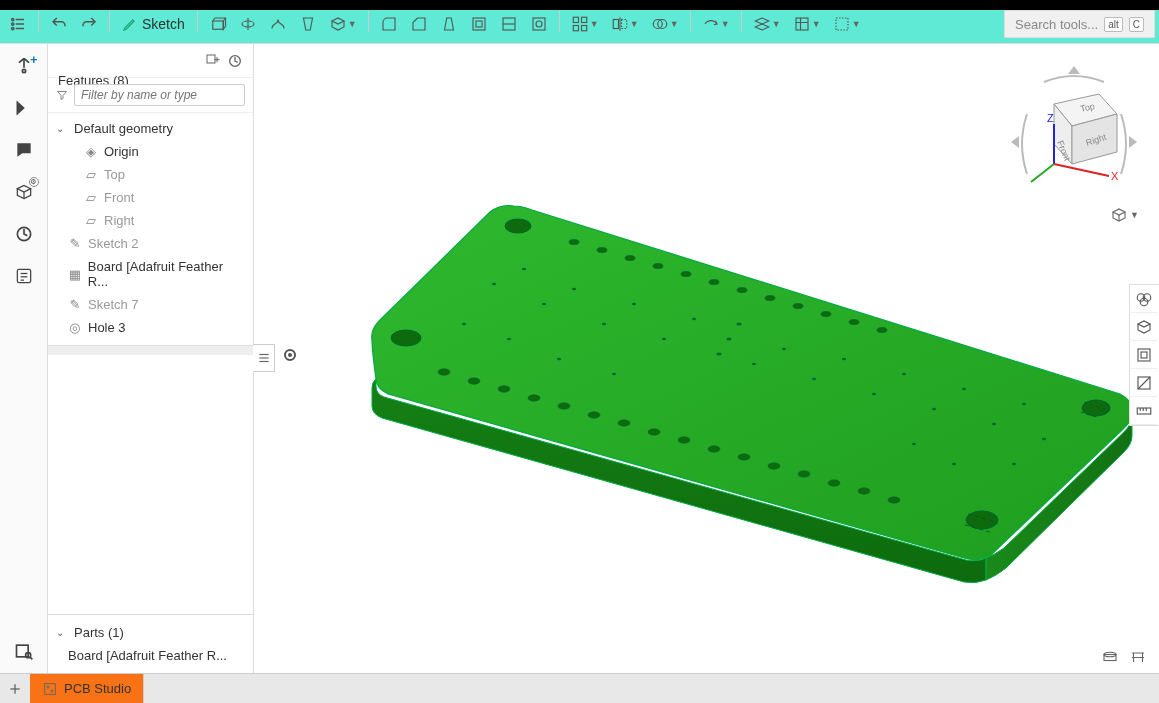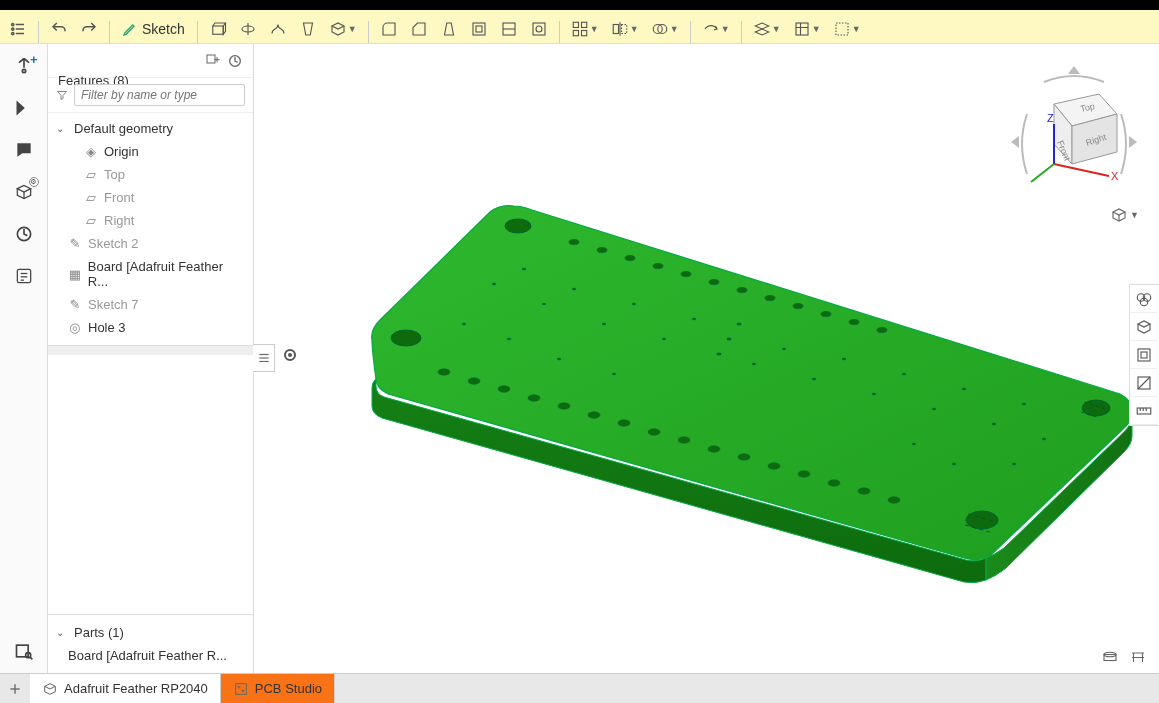--- a/index.html
+++ b/index.html
@@ -1,18 +1,18 @@
 <!DOCTYPE html>
 <html><head>
 <meta charset="utf-8">
 <style>
 * { margin: 0; padding: 0; box-sizing: border-box; font-family: -apple-system, BlinkMacSystemFont, "Segoe UI", Arial, sans-serif; }
 body { width: 1159px; height: 703px; overflow: hidden; background: #fff; display: flex; flex-direction: column; }
 .topbar-black { height: 10px; background: #000; }
-.toolbar { height: 34px; background: #fef9c3; border-bottom: 1px solid #ddd; display: flex; align-items: flex-end; padding: 0 4px; gap: 2px; }
+.toolbar { height: 34px; background: #5eead4; border-bottom: 1px solid #ddd; display: flex; align-items: flex-start; padding: 0 4px; gap: 2px; }
 .tool-btn { width: 28px; height: 28px; display: flex; align-items: center; justify-content: center; cursor: pointer; color: #555; border-radius: 2px; }
 .tool-btn svg { width: 18px; height: 18px; }
 .tool-sep { width: 1px; height: 22px; background: #ccc; margin: 0 4px; }
 .tool-sketch { display: flex; align-items: center; gap: 4px; padding: 0 6px; height: 28px; cursor: pointer; color: #333; font-size: 14px; }
 .tool-drop { width: 38px; display:flex; align-items:center; justify-content:center; gap:1px; }
 .dropdown-caret { font-size: 9px; color: #666; }
 .search-tools { margin-left: auto; display: flex; align-items: center; gap: 6px; padding: 0 10px; height: 28px; background: #f0f0f0; border: 1px solid #ddd; font-size: 13px; color: #888; }
 .kbd { background: #fff; border: 1px solid #bbb; border-radius: 2px; font-size: 10px; padding: 1px 3px; color: #555; }
 .main { flex: 1; display: flex; min-height: 0; }
 .left-rail { width: 48px; background: #fafafa; border-right: 1px solid #ddd; display: flex; flex-direction: column; align-items: center; padding-top: 6px; gap: 10px; }
@@ -197,20 +197,25 @@
         <path d="M4 10h16M10 4v16"></path>
       </svg>
       <span class="dropdown-caret">▼</span>
     </div>
   <div class="tool-btn tool-drop">
       <svg width="16" height="16" viewBox="0 0 24 24" fill="none" stroke="currentColor" stroke-width="1.5" stroke-dasharray="2">
         <rect x="4" y="4" width="16" height="16"></rect>
       </svg>
       <span class="dropdown-caret">▼</span>
     </div>
+  <div class="search-tools">
+    <span>Search tools...</span>
+    <span class="kbd">alt</span>
+    <span class="kbd">C</span>
+  </div>
 </div>
 
 <div class="main">
 
   <div class="left-rail">
     <div class="rail-btn">
         <svg width="20" height="20" viewBox="0 0 24 24" fill="none" stroke="currentColor" stroke-width="2">
           <line x1="12" y1="3" x2="12" y2="14"></line>
           <circle cx="12" cy="18" r="2"></circle>
           <line x1="6" y1="8" x2="12" y2="3"></line>
@@ -518,27 +523,20 @@
   </div>
 </div>
 
 <div class="bottom-tabs">
   <div class="tab-add">
       <svg width="16" height="16" viewBox="0 0 24 24" stroke="#666" stroke-width="2">
         <line x1="12" y1="5" x2="12" y2="19"></line>
         <line x1="5" y1="12" x2="19" y2="12"></line>
       </svg>
     </div>
-  <div class="doc-tab active">
-    <svg class="doc-tab-icon" viewBox="0 0 24 24" fill="none" stroke="currentColor" stroke-width="1.5">
-        <path d="M4 8l8-4 8 4-8 4z"></path>
-        <path d="M4 8v8l8 4 8-4V8"></path>
-      </svg>
-    <span class="tab-text">Adafruit Feather RP2040</span>
-  </div>
   <div class="doc-tab">
     <svg class="doc-tab-icon" viewBox="0 0 24 24" fill="none" stroke="currentColor" stroke-width="1.5">
         <rect x="4" y="4" width="16" height="16"></rect>
         <circle cx="9" cy="9" r="1.5"></circle>
         <circle cx="15" cy="15" r="1.5"></circle>
       </svg>
     <span class="tab-text">PCB Studio</span>
   </div>
 </div>
 

